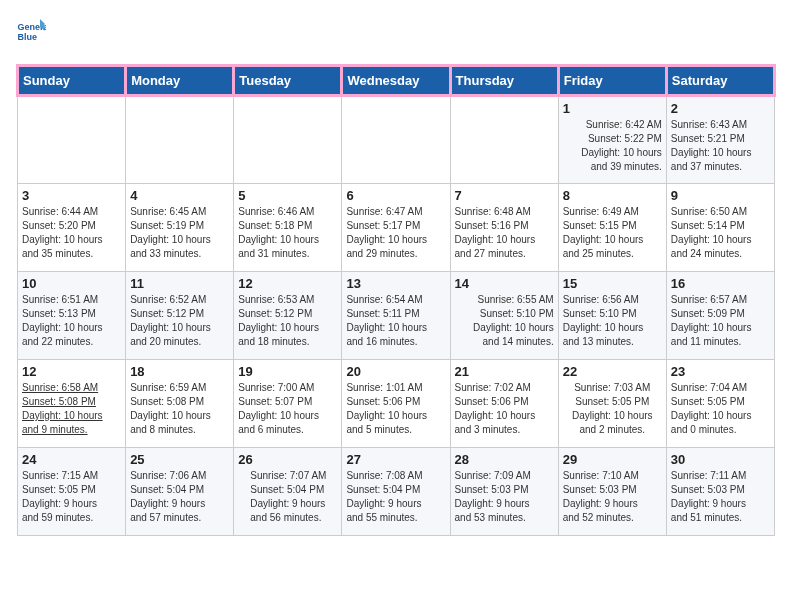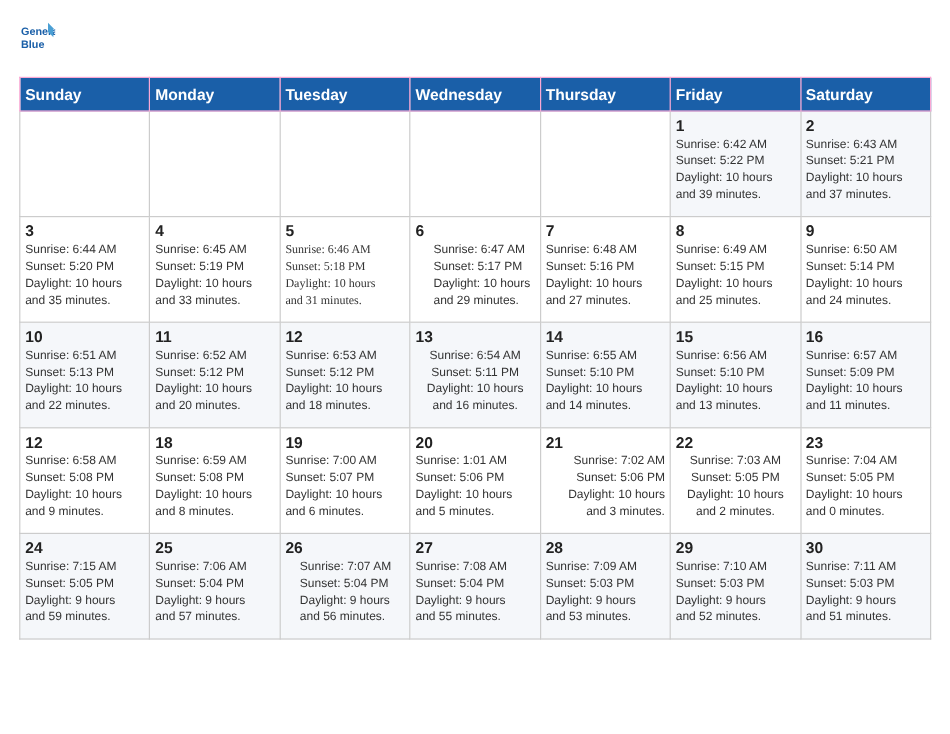--- a/index.html
+++ b/index.html
@@ -44,21 +44,21 @@
       border-collapse: collapse;
       table-layout: fixed;
     }
     thead tr th {
       background: #1a5fa8;
       color: #fff;
       font-size: 13px;
       font-weight: bold;
       padding: 6px 4px;
       text-align: left;
-      border: 1px solid #f9a8d4;
+      border: 3px solid #f9a8d4;
     }
     tbody tr td {
       vertical-align: top;
       border: 1px solid #ccc;
       padding: 4px;
       font-size: 10.5px;
       color: #222;
       height: 88px;
     }
     tbody tr:nth-child(odd) td {
@@ -112,21 +112,21 @@
   </thead>
   <tbody id="calendar-body">
   <tr>
         <td class="empty-cell"></td>
         <td class="empty-cell"></td>
         <td class="empty-cell"></td>
         <td class="empty-cell"></td>
         <td class="empty-cell"></td>
         <td>
           <span class="day-num">1</span>
-          <div class="day-info" style="white-space: pre-line;">Sunrise: 6:42 AM
+          <div class="day-info" style="white-space: pre-line; text-align: right;">Sunrise: 6:42 AM
 Sunset: 5:22 PM
 Daylight: 10 hours
 and 39 minutes.</div>
         </td>
         <td>
           <span class="day-num">2</span>
           <div class="day-info" style="white-space: pre-line;">Sunrise: 6:43 AM
 Sunset: 5:21 PM
 Daylight: 10 hours
 and 37 minutes.</div>
@@ -142,28 +142,28 @@
         </td>
         <td>
           <span class="day-num">4</span>
           <div class="day-info" style="white-space: pre-line;">Sunrise: 6:45 AM
 Sunset: 5:19 PM
 Daylight: 10 hours
 and 33 minutes.</div>
         </td>
         <td>
           <span class="day-num">5</span>
-          <div class="day-info" style="white-space: pre-line; font-family: Liberation Serif, serif;">Sunrise: 6:46 AM
+          <div class="day-info" style="white-space: pre-line;">Sunrise: 6:46 AM
 Sunset: 5:18 PM
 Daylight: 10 hours
 and 31 minutes.</div>
         </td>
         <td>
           <span class="day-num">6</span>
-          <div class="day-info" style="white-space: pre-line; margin-left: 15px;">Sunrise: 6:47 AM
+          <div class="day-info" style="white-space: pre-line;">Sunrise: 6:47 AM
 Sunset: 5:17 PM
 Daylight: 10 hours
 and 29 minutes.</div>
         </td>
         <td>
           <span class="day-num">7</span>
           <div class="day-info" style="white-space: pre-line;">Sunrise: 6:48 AM
 Sunset: 5:16 PM
 Daylight: 10 hours
 and 27 minutes.</div>
@@ -200,28 +200,28 @@
         </td>
         <td>
           <span class="day-num">12</span>
           <div class="day-info" style="white-space: pre-line;">Sunrise: 6:53 AM
 Sunset: 5:12 PM
 Daylight: 10 hours
 and 18 minutes.</div>
         </td>
         <td>
           <span class="day-num">13</span>
-          <div class="day-info" style="white-space: pre-line; text-align: center;">Sunrise: 6:54 AM
+          <div class="day-info" style="white-space: pre-line;">Sunrise: 6:54 AM
 Sunset: 5:11 PM
 Daylight: 10 hours
 and 16 minutes.</div>
         </td>
         <td>
           <span class="day-num">14</span>
-          <div class="day-info" style="white-space: pre-line;">Sunrise: 6:55 AM
+          <div class="day-info" style="white-space: pre-line; text-align: right;">Sunrise: 6:55 AM
 Sunset: 5:10 PM
 Daylight: 10 hours
 and 14 minutes.</div>
         </td>
         <td>
           <span class="day-num">15</span>
           <div class="day-info" style="white-space: pre-line;">Sunrise: 6:56 AM
 Sunset: 5:10 PM
 Daylight: 10 hours
 and 13 minutes.</div>
@@ -230,21 +230,21 @@
           <span class="day-num">16</span>
           <div class="day-info" style="white-space: pre-line;">Sunrise: 6:57 AM
 Sunset: 5:09 PM
 Daylight: 10 hours
 and 11 minutes.</div>
         </td>
       </tr>
       <tr>
         <td>
           <span class="day-num">12</span>
-          <div class="day-info" style="white-space: pre-line;">Sunrise: 6:58 AM
+          <div class="day-info" style="white-space: pre-line; text-decoration: underline;">Sunrise: 6:58 AM
 Sunset: 5:08 PM
 Daylight: 10 hours
 and 9 minutes.</div>
         </td>
         <td>
           <span class="day-num">18</span>
           <div class="day-info" style="white-space: pre-line;">Sunrise: 6:59 AM
 Sunset: 5:08 PM
 Daylight: 10 hours
 and 8 minutes.</div>
@@ -258,21 +258,21 @@
         </td>
         <td>
           <span class="day-num">20</span>
           <div class="day-info" style="white-space: pre-line;">Sunrise: 1:01 AM
 Sunset: 5:06 PM
 Daylight: 10 hours
 and 5 minutes.</div>
         </td>
         <td>
           <span class="day-num">21</span>
-          <div class="day-info" style="white-space: pre-line; text-align: right;">Sunrise: 7:02 AM
+          <div class="day-info" style="white-space: pre-line;">Sunrise: 7:02 AM
 Sunset: 5:06 PM
 Daylight: 10 hours
 and 3 minutes.</div>
         </td>
         <td>
           <span class="day-num">22</span>
           <div class="day-info" style="white-space: pre-line; text-align: center;">Sunrise: 7:03 AM
 Sunset: 5:05 PM
 Daylight: 10 hours
 and 2 minutes.</div>

